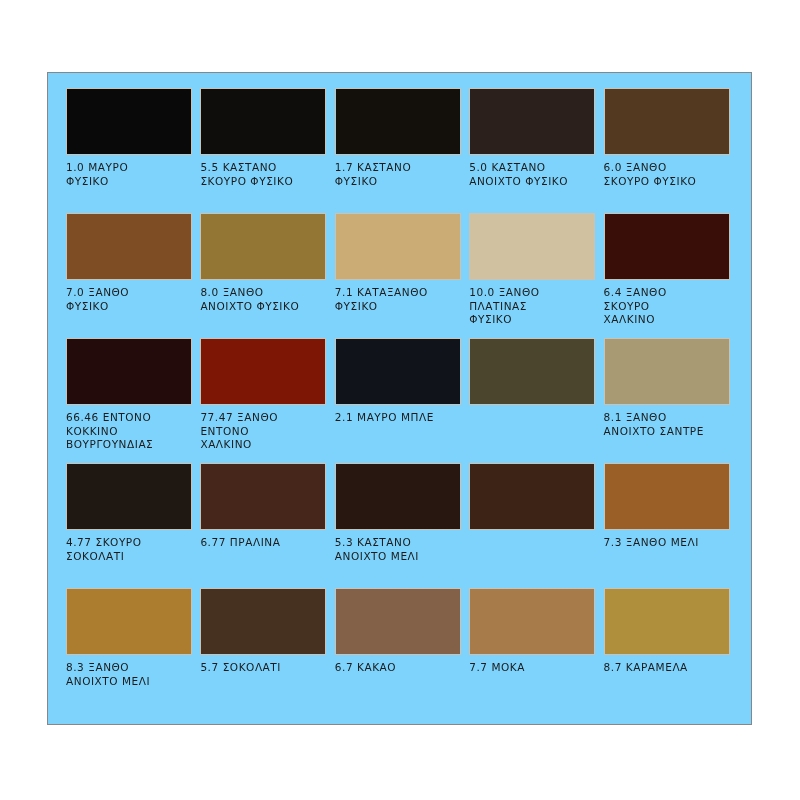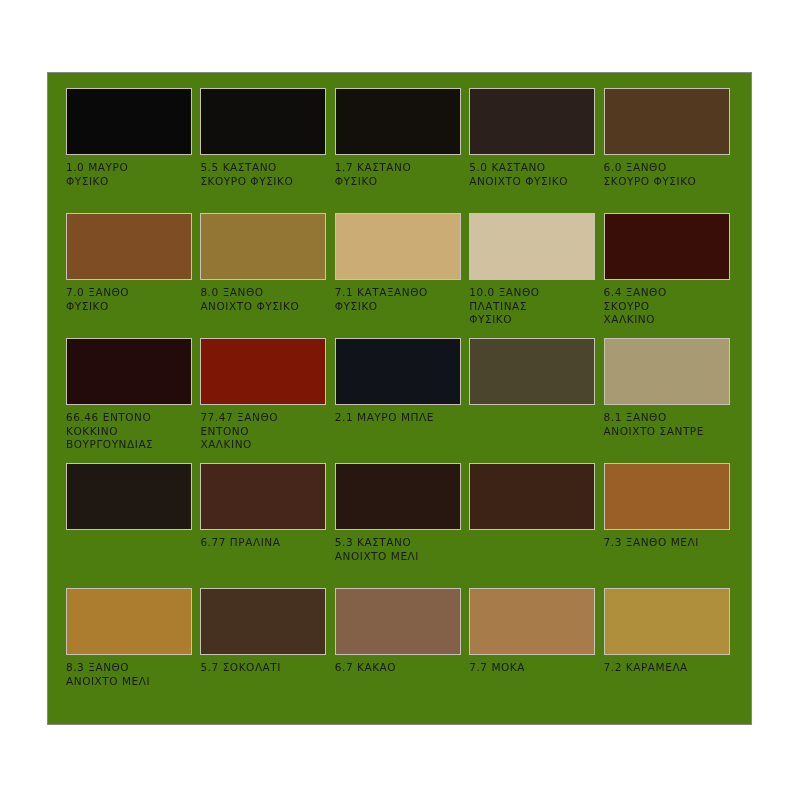--- a/index.html
+++ b/index.html
@@ -13,21 +13,21 @@
     font-family: "DejaVu Sans", "Liberation Sans", sans-serif;
     overflow: hidden;
   }
   #chart-frame {
     position: absolute;
     left: 47px;
     top: 72px;
     width: 705px;
     height: 653px;
     border: 1px solid #878787;
-    background: #4d7c0f;
+    background: #7dd3fc;
     box-sizing: border-box;
   }
   #swatch-grid {
     position: absolute;
     left: 18px;
     top: 15px;
     width: 672px;
     display: grid;
     grid-template-columns: repeat(5, 134.4px);
     grid-template-rows: repeat(5, 125px);
@@ -129,20 +129,22 @@
       <div class="swatch-cell">
         <div class="swatch-chip" style="background-color: rgb(76, 69, 46); border-color: rgb(201, 194, 182);"></div>
       </div>
       <div class="swatch-cell">
         <div class="swatch-chip" style="background-color: rgb(168, 154, 114); border-color: rgb(201, 194, 182);"></div>
         <div class="swatch-label">8.1 ΞΑΝΘΟ
 ΑΝΟΙΧΤΟ ΣΑΝΤΡΕ</div>
       </div>
       <div class="swatch-cell">
         <div class="swatch-chip" style="background-color: rgb(30, 23, 18); border-color: rgb(201, 194, 182);"></div>
+        <div class="swatch-label">4.77 ΣΚΟΥΡΟ
+ΣΟΚΟΛΑΤΙ</div>
       </div>
       <div class="swatch-cell">
         <div class="swatch-chip" style="background-color: rgb(70, 37, 26); border-color: rgb(201, 194, 182);"></div>
         <div class="swatch-label">6.77 ΠΡΑΛΙΝΑ</div>
       </div>
       <div class="swatch-cell">
         <div class="swatch-chip" style="background-color: rgb(40, 23, 16); border-color: rgb(201, 194, 182);"></div>
         <div class="swatch-label">5.3 ΚΑΣΤΑΝΟ
 ΑΝΟΙΧΤΟ ΜΕΛΙ</div>
       </div>
@@ -165,16 +167,16 @@
       <div class="swatch-cell">
         <div class="swatch-chip" style="background-color: rgb(131, 97, 72); border-color: rgb(201, 194, 182);"></div>
         <div class="swatch-label">6.7 ΚΑΚΑΟ</div>
       </div>
       <div class="swatch-cell">
         <div class="swatch-chip" style="background-color: rgb(168, 124, 74); border-color: rgb(201, 194, 182);"></div>
         <div class="swatch-label">7.7 ΜΟΚΑ</div>
       </div>
       <div class="swatch-cell">
         <div class="swatch-chip" style="background-color: rgb(176, 143, 60); border-color: rgb(201, 194, 182);"></div>
-        <div class="swatch-label">7.2 ΚΑΡΑΜΕΛΑ</div>
+        <div class="swatch-label">8.7 ΚΑΡΑΜΕΛΑ</div>
       </div>
     </div>
 </div>
 
 </body></html>

